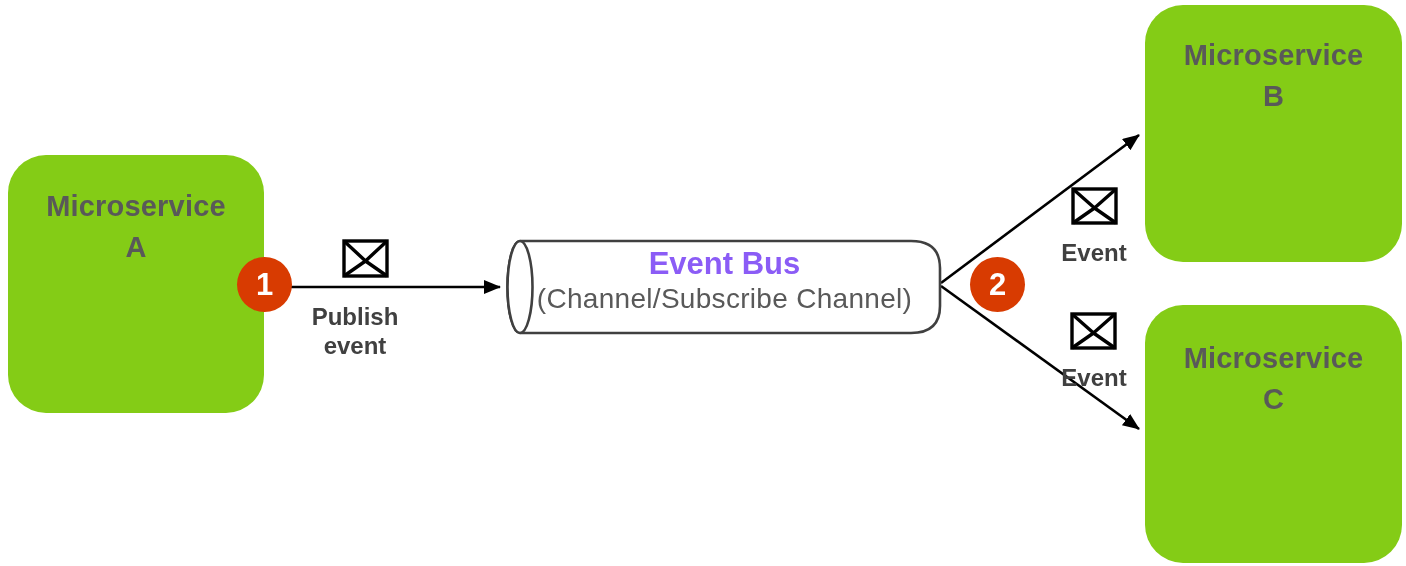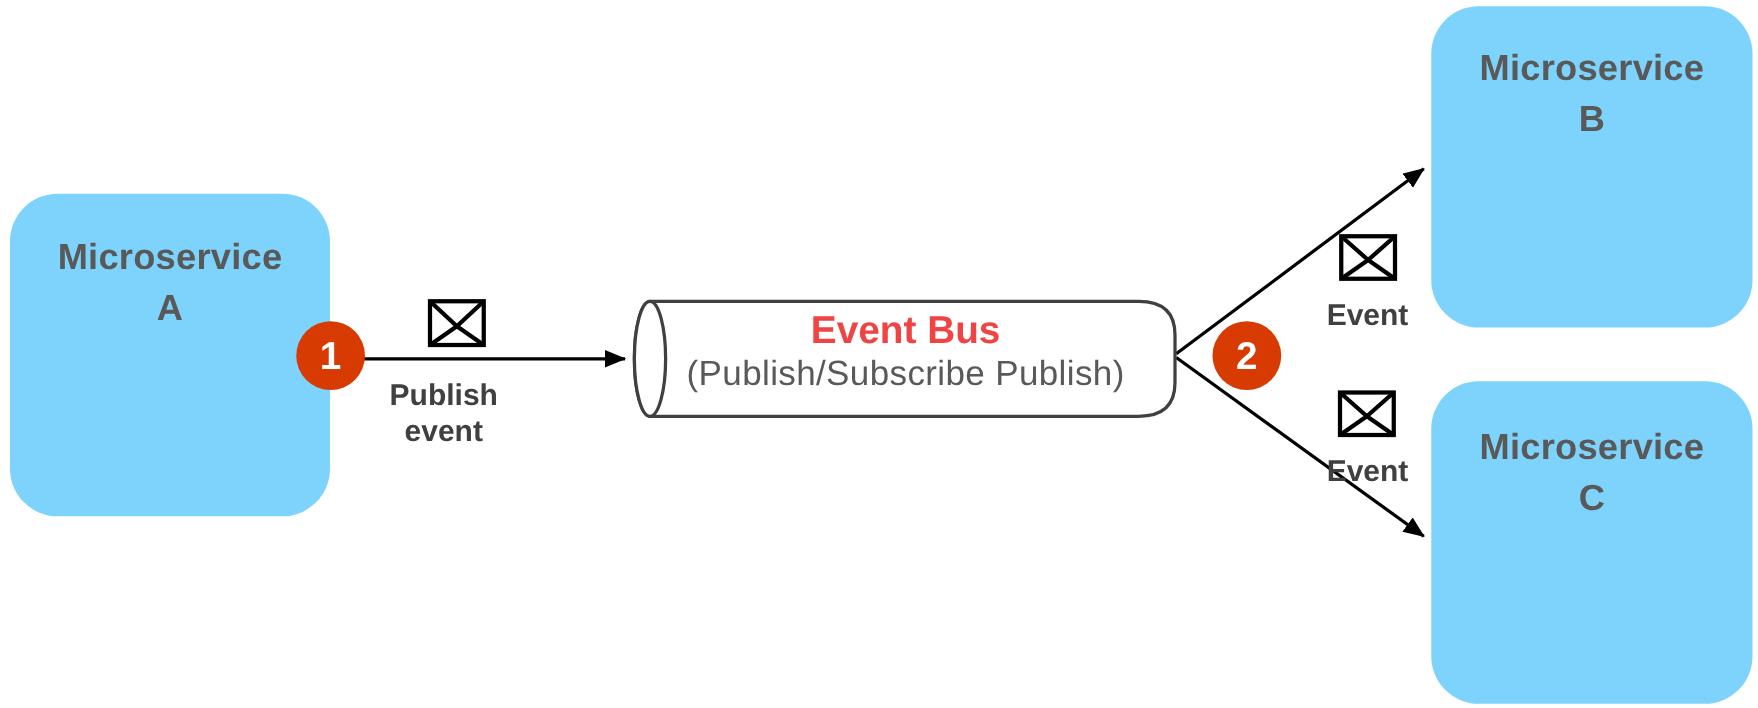--- a/index.html
+++ b/index.html
@@ -15,21 +15,21 @@
     background: #ffffff;
     overflow: hidden;
   }
   .layer {
     position: absolute;
     left: 0;
     top: 0;
   }
   .node {
     position: absolute;
-    background: #7dd3fc;
+    background: #84cc16;
     border-radius: 38px;
     display: flex;
     justify-content: center;
   }
   .node-label {
     color: #595959;
     font-size: 29px;
     font-weight: 700;
     line-height: 41px;
     text-align: center;
@@ -62,21 +62,21 @@
 
   .bus-text {
     position: absolute;
     left: 509px;
     top: 245px;
     width: 431px;
     text-align: center;
     z-index: 2;
   }
   .bus-title {
-    color: #ef4444;
+    color: #8b5cf6;
     font-size: 31px;
     font-weight: 700;
     line-height: 37px;
   }
   .bus-subtitle {
     color: #595959;
     font-size: 28px;
     font-weight: 400;
     line-height: 34px;
     letter-spacing: 0.3px;
@@ -144,21 +144,21 @@
 B</div>
   </div>
 
   <div class="node node-c">
     <div class="node-label">Microservice
 C</div>
   </div>
 
   <div class="bus-text">
     <div class="bus-title">Event Bus</div>
-    <div class="bus-subtitle">(Publish/Subscribe Publish)</div>
+    <div class="bus-subtitle">(Channel/Subscribe Channel)</div>
   </div>
 
   <div class="badge badge-1">
     <span>1</span>
   </div>
   <div class="badge badge-2">
     <span>2</span>
   </div>
 
   <div class="flow-label label-publish">Publish

